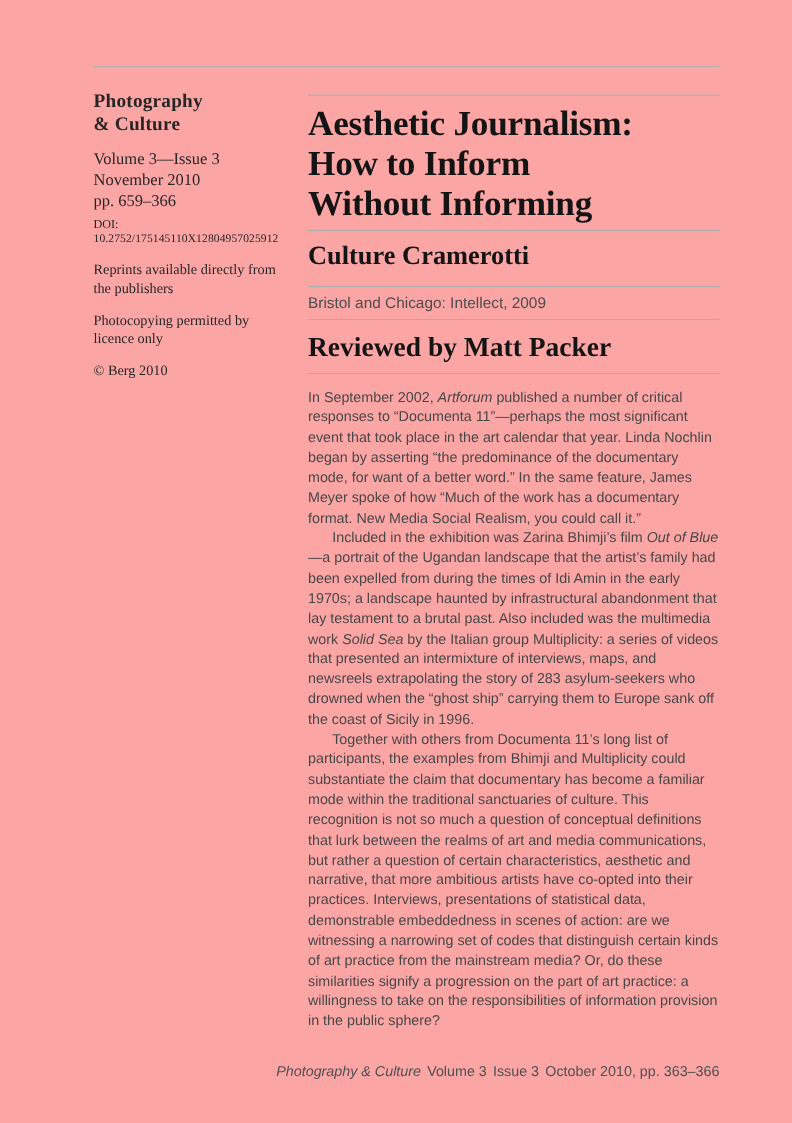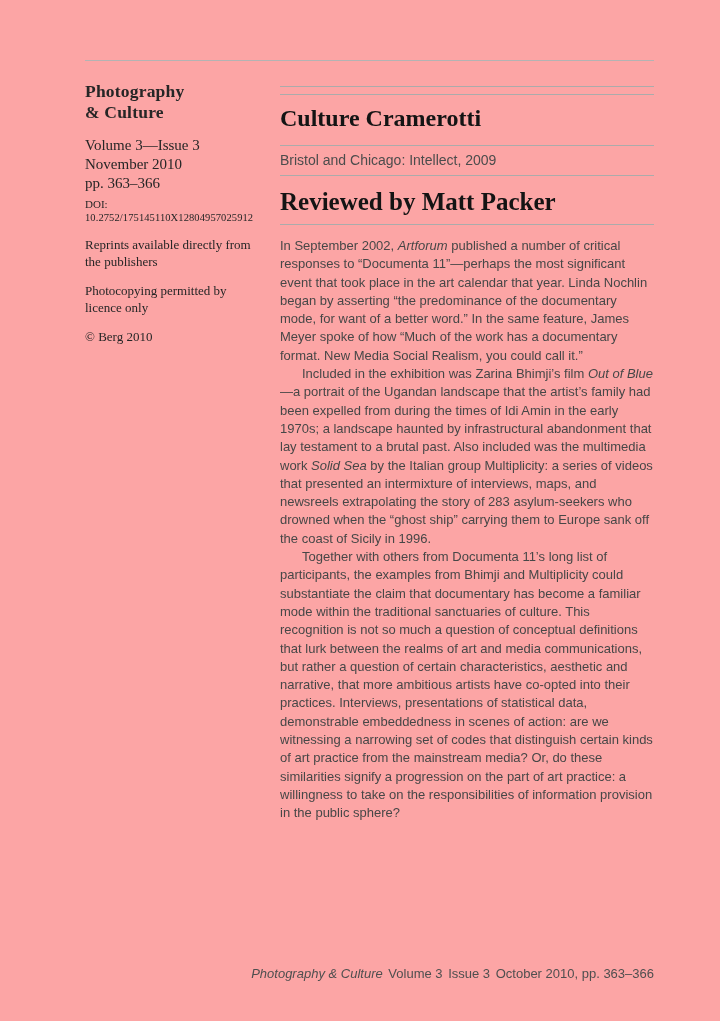--- a/index.html
+++ b/index.html
@@ -164,31 +164,34 @@
 
   <hr class="top-rule">
 
   <div class="columns">
 
     <aside class="sidebar">
       <h2 class="journal-title">Photography
 &amp; Culture</h2>
       <p class="meta-line">Volume 3—Issue 3</p>
       <p class="meta-line">November 2010</p>
-      <p class="meta-line">pp. 363–366</p>
+      <p class="meta-line">pp. 659–366</p>
       <p class="meta-line doi-label">DOI:</p>
       <p class="meta-line doi-value">10.2752/175145110X12804957025912</p>
       <p class="side-note">Reprints available directly from the publishers</p>
       <p class="side-note">Photocopying permitted by licence only</p>
       <p class="side-note">© Berg 2010</p>
     </aside>
 
     <main class="article">
       <div class="rule r1"></div>
 
+      <h1 class="title">Aesthetic Journalism:
+How to Inform
+Without Informing</h1>
       <div class="rule r2"></div>
 
       <h3 class="author">Culture Cramerotti</h3>
       <div class="rule r3"></div>
 
       <p class="publisher">Bristol and Chicago: Intellect, 2009</p>
       <div class="rule r4"></div>
 
       <h3 class="reviewer">Reviewed by Matt Packer</h3>
       <div class="rule r5"></div>

